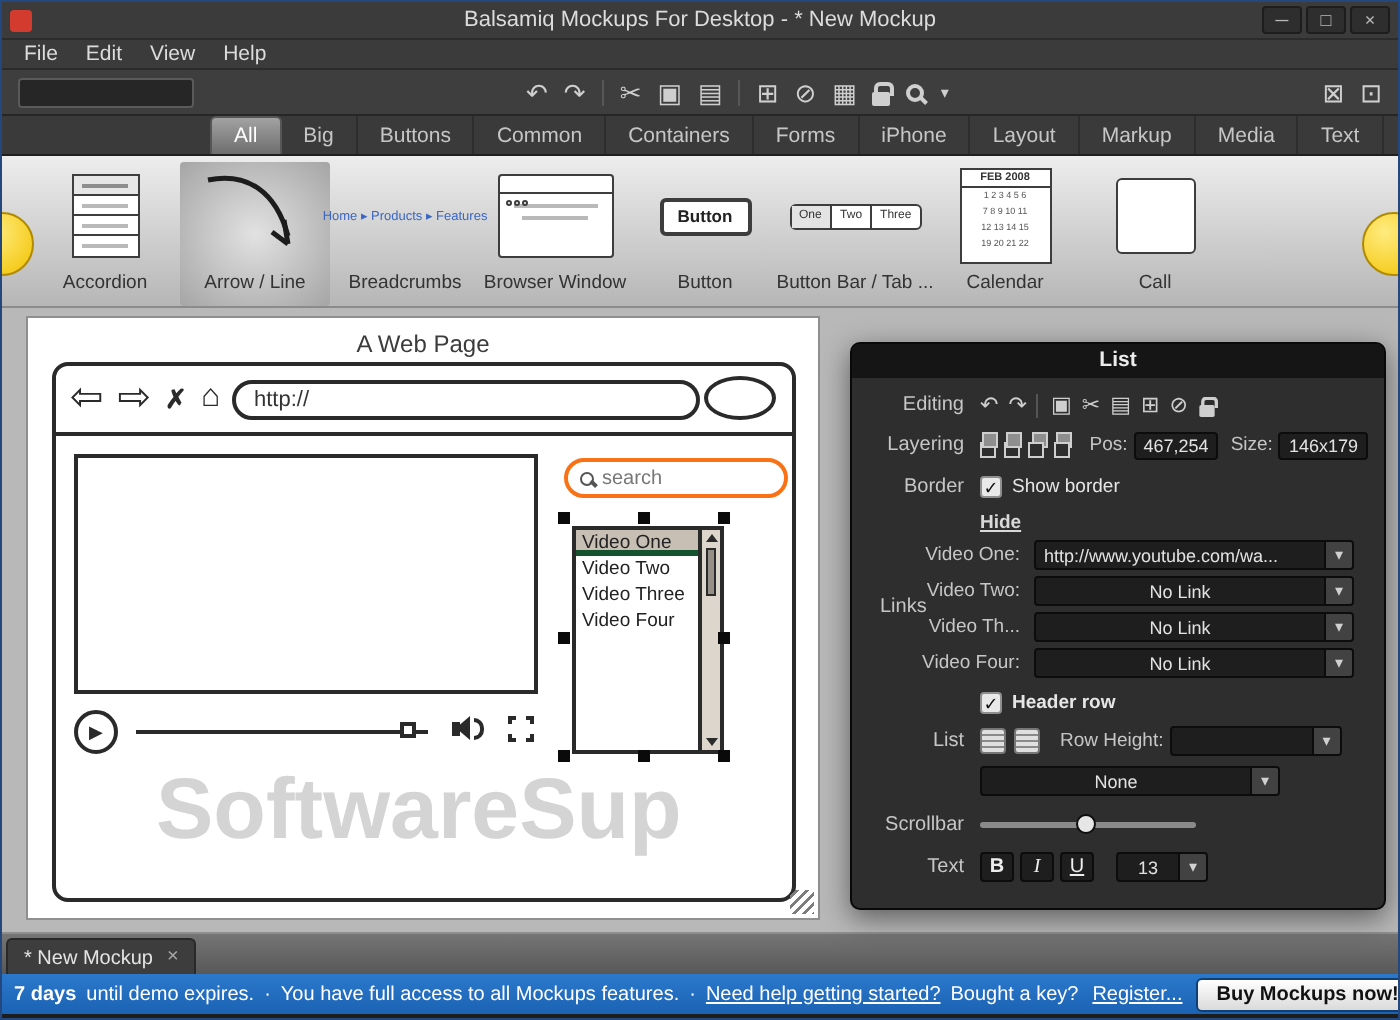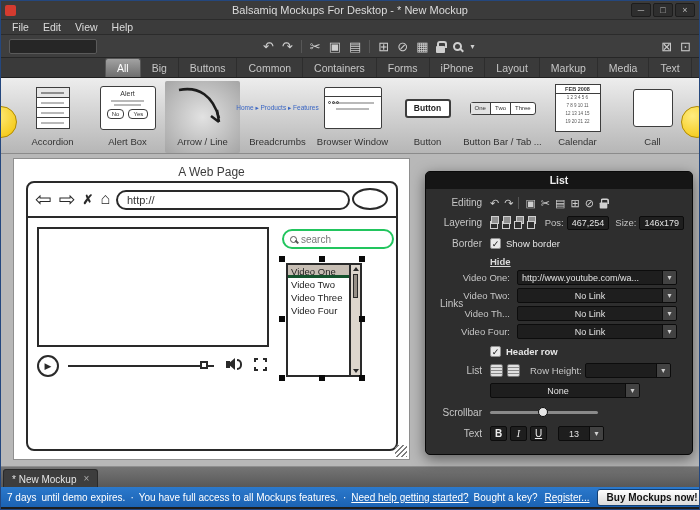--- a/index.html
+++ b/index.html
@@ -68,21 +68,21 @@
   .spk{position:absolute;left:198px;top:175px;width:17px;height:13px}
   .spk .bx{position:absolute;left:0;top:3px;width:4px;height:7px;background:#2a2a2a}
   .spk .tr{position:absolute;left:2px;top:0;width:0;height:0;border-top:6.5px solid transparent;border-bottom:6.5px solid transparent;border-right:7px solid #2a2a2a}
   .spk .arc{position:absolute;left:11px;top:1px;width:5px;height:11px;border:2px solid #2a2a2a;border-left:none;border-radius:0 6px 6px 0}
   .fsi{position:absolute;left:226px;top:175px;width:13px;height:13px}
   .fsi i{position:absolute;width:4px;height:4px;border:0 solid #2a2a2a}
   .fsi i.tl{left:0;top:0;border-left-width:2px;border-top-width:2px}
   .fsi i.tr{right:0;top:0;border-right-width:2px;border-top-width:2px}
   .fsi i.bl{left:0;bottom:0;border-left-width:2px;border-bottom-width:2px}
   .fsi i.br{right:0;bottom:0;border-right-width:2px;border-bottom-width:2px}
-  .searchbox{position:absolute;left:254px;top:46px;width:112px;height:20px;border:2px solid #22c55e;border-radius:11px;display:flex;align-items:center;gap:4px;padding-left:6px}
+  .searchbox{position:absolute;left:254px;top:46px;width:112px;height:20px;border:2px solid #f97316;border-radius:11px;display:flex;align-items:center;gap:4px;padding-left:6px}
   .mag-dark{position:relative;width:7px;height:7px;border:1.5px solid #555;border-radius:50%;flex-shrink:0}
   .mag-dark::after{content:"";position:absolute;width:4px;height:1.5px;background:#555;right:-3px;bottom:-1px;transform:rotate(45deg)}
   .search-txt{font-size:10px;color:#777}
   .vlist{position:absolute;left:258px;top:80px;width:76px;height:114px;border:2px solid #2a2a2a;background:#fff;font-size:9.5px;color:#222}
   .vrow{height:13px;line-height:13px;padding-left:3px;white-space:nowrap;overflow:hidden;width:63px}
   .vrow.hdr{background:#c7beb4;border-bottom:3px solid #14532d}
   .vscroll{position:absolute;right:0;top:0;bottom:0;width:11px;border-left:2px solid #2a2a2a;background:#ddd6cd}
   .tri-up{width:0;height:0;border-left:3px solid transparent;border-right:3px solid transparent;border-bottom:4px solid #2a2a2a;margin:2px auto 0}
   .tri-dn{position:absolute;bottom:2px;left:1.5px;width:0;height:0;border-left:3px solid transparent;border-right:3px solid transparent;border-top:4px solid #2a2a2a}
   .vthumb{position:absolute;top:9px;left:1.5px;width:5px;height:24px;background:#968f87;border:1px solid #2a2a2a}
@@ -119,21 +119,21 @@
   .fmt.i{font-style:italic;font-family:"Liberation Serif",serif}
   .fmt.u{text-decoration:underline}
 
   
   #bottomtabs{top:465px;height:21px;background:linear-gradient(#757575,#585858);border-top:1px solid #8f8f8f}
   .doc-tab{position:absolute;left:2px;top:2px;height:19px;background:#3d3d3d;border:1px solid #292929;border-bottom:none;border-radius:3px 3px 0 0;color:#e4e4e4;font-size:10px;display:flex;align-items:center;gap:7px;padding:0 8px}
   .doc-x{color:#a9a9a9;font-size:10px;line-height:10px}
 
   
   #statusbar{top:486px;height:20px;background:linear-gradient(#2b79cc,#1b62b3);display:flex;align-items:center;padding:0 6px;gap:5px;font-size:10px;color:#fff;white-space:nowrap}
-  .sb-b{font-weight:normal}
+  .sb-b{font-weight:bold}
   .sb-link{color:#fff;text-decoration:underline}
   .sb-right{margin-left:auto;display:flex;align-items:center;gap:7px}
   .buy{background:linear-gradient(#ffffff,#dadada);border:1px solid #123f73;border-radius:3px;color:#111;font-weight:bold;font-size:10px;padding:2px 9px}
   #bottomedge{top:506px;height:4px;background:#1d1d1d}
 
   
   .mini-btnrow{display:flex;gap:4px;justify-content:center;margin-top:3px}
   .mini-btn{border:1px solid #3d3d3d;border-radius:4px;font-size:6px;line-height:8px;padding:0 4px;color:#333;background:#fff}
   .bw-dot{width:3px;height:3px;border-radius:50%;border:1px solid #3d3d3d;display:inline-block;margin-right:1px}
 </style>
@@ -212,34 +212,20 @@
               <span class="tline"></span>
             </div>
           <div class="acc-row">
               <span class="tline"></span>
             </div>
         </div>
       </div>
       <span class="lib-label">Accordion</span>
     </div>
 
-    <div class="lib-item">
-      <div class="lib-thumb">
-        <div class="sk" style="width:56px;height:44px;border-radius:3px;text-align:center">
-          <div style="font-size:7px;color:#333;margin-top:3px">Alert</div>
-          <div class="tline" style="margin:3px auto 0;width:60%"></div>
-          <div class="tline" style="margin:2px auto 0;width:50%"></div>
-          <div class="mini-btnrow">
-            <span class="mini-btn">No</span>
-            <span class="mini-btn">Yes</span>
-          </div>
-        </div>
-      </div>
-      <span class="lib-label">Alert Box</span>
-    </div>
 
     <div class="lib-item arrowcell">
       <div class="lib-thumb">
         <svg width="64" height="48" viewBox="0 0 64 48">
           <path d="M8,6 C28,2 42,12 48,34" fill="none" stroke="#1c1c1c" stroke-width="2.5"></path>
           <path d="M48,38 L40,32 M48,38 L46,26" fill="none" stroke="#1c1c1c" stroke-width="2.5"></path>
         </svg>
       </div>
       <span class="lib-label">Arrow / Line</span>
     </div>
@@ -300,20 +286,21 @@
         <div class="sk" style="width:40px;height:38px;border-radius:3px"></div>
       </div>
       <span class="lib-label">Call</span>
     </div>
 
     <span class="scrollball" style="right:-14px;left:auto"></span>
   </div>
 
   <div id="canvasarea" class="band">
     <div id="artboard">
+      <div class="watermark">SoftwareSup</div>
       <div class="mock-title">A Web Page</div>
 
       <div class="browser">
         <div class="navrow">
           <span class="nv-arrow">⇦</span>
           <span class="nv-arrow">⇨</span>
           <span class="nv-x">✗</span>
           <span class="nv-home">⌂</span>
         </div>
         <div class="address">http://</div>

